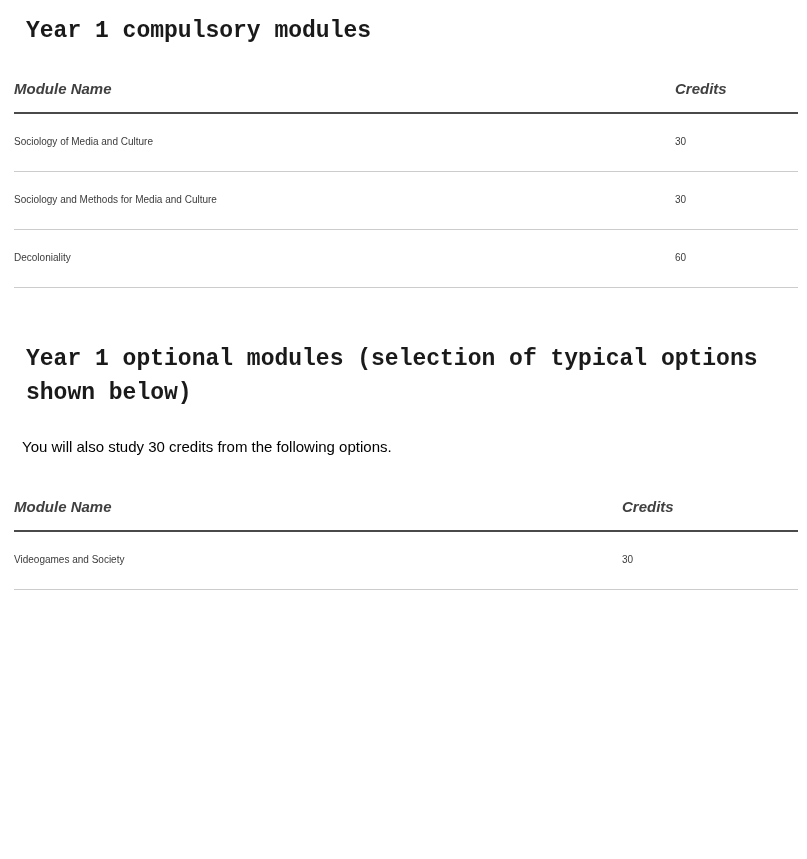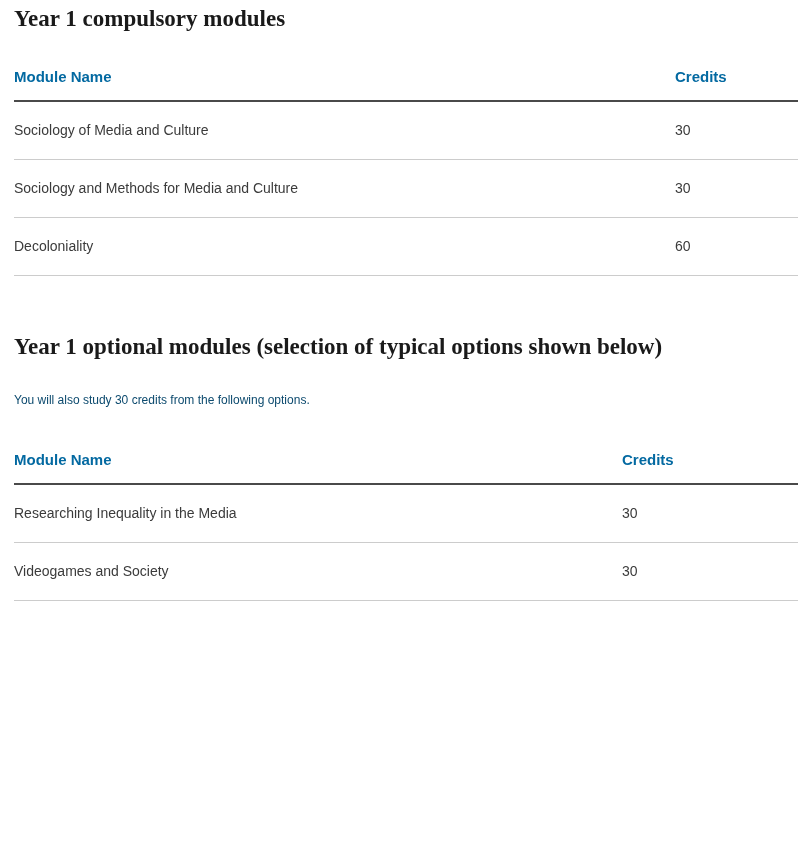--- a/index.html
+++ b/index.html
@@ -7,57 +7,58 @@
     padding: 0;
     background: #ffffff;
     font-family: "Liberation Sans", sans-serif;
   }
   .page {
     width: 807px;
     box-sizing: border-box;
     padding: 2px 9px 6px 14px;
   }
   .section-heading {
-    font-family: Liberation Serif, serif;
+    font-family: Liberation Mono, monospace;
     font-weight: 700;
     font-size: 23px;
     line-height: 1.5;
     color: #1a1a1a;
-    margin: 0;
+    margin: 12px;
     max-width: 784px;
   }
   .section-heading.second {
     margin-top: 54px;
   }
   .intro-text {
-    margin: 24px 0 0 0;
-    font-size: 12px;
+    margin: 24px 0 0 8px;
+    font-size: 15px;
     line-height: 24px;
-    color: #0c4a6e;
+    color: #000000;
   }
   table.modules-table {
     width: 100%;
     border-collapse: collapse;
     table-layout: fixed;
     margin-top: 30px;
   }
   table.modules-table.t2 {
     margin-top: 38px;
   }
   .modules-table th {
     text-align: left;
     font-size: 15px;
     font-weight: 700;
-    color: #0369a1;
+    color: #404040;
     line-height: 20px;
     padding: 0 0 13px 0;
     border-bottom: 2px solid #4a4a4a;
+    font-style: italic;
   }
   .modules-table td {
-    font-size: 14px;
+    font-size: 10px;
     color: #3b3b3b;
     line-height: 20px;
     padding: 18px 0 19px 0;
     border-bottom: 1px solid #cccccc;
     vertical-align: middle;
     margin-left: 22px;
   }
   .t1 col.col-credits { width: 123px; }
   .t2 col.col-credits { width: 176px; }
 </style>
@@ -105,23 +106,19 @@
       <col class="col-credits">
     </colgroup>
     <thead>
       <tr>
         <th>Module Name</th>
         <th>Credits</th>
       </tr>
     </thead>
     <tbody>
       <tr>
-        <td>Researching Inequality in the Media</td>
-        <td>30</td>
-      </tr>
-      <tr>
         <td>Videogames and Society</td>
         <td>30</td>
       </tr>
     </tbody>
   </table>
 
 </div>
 
 </body></html>

